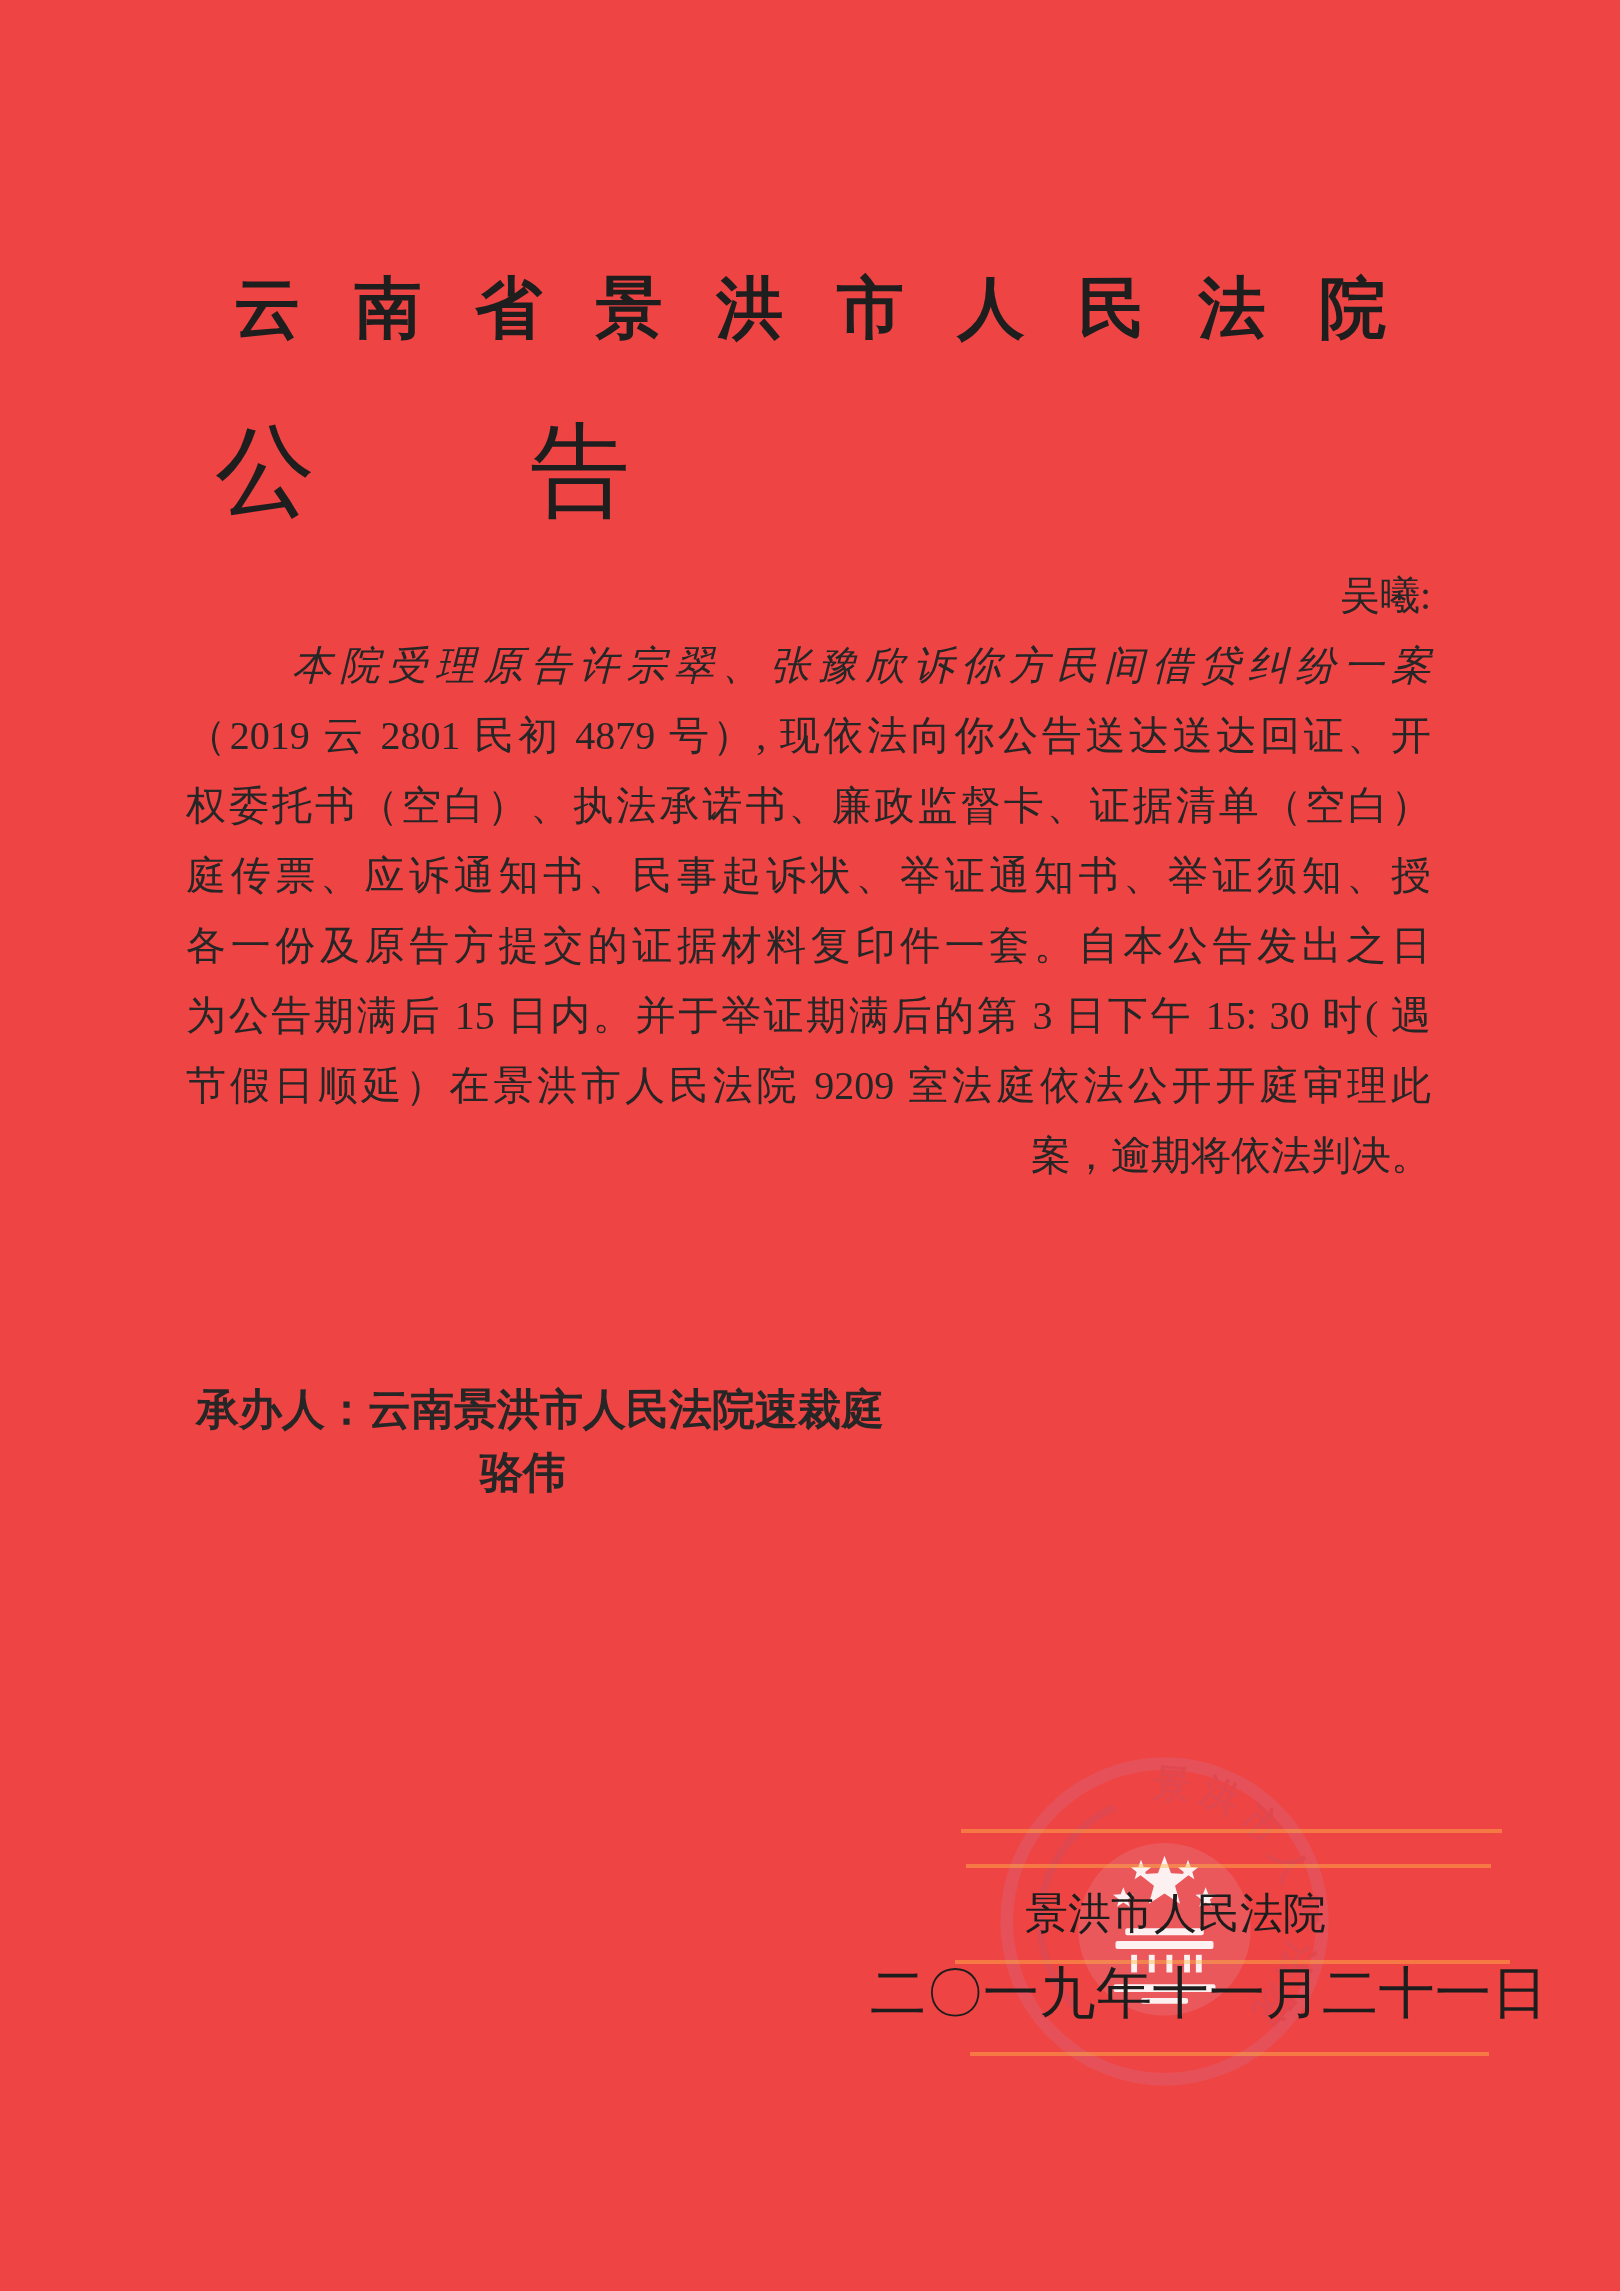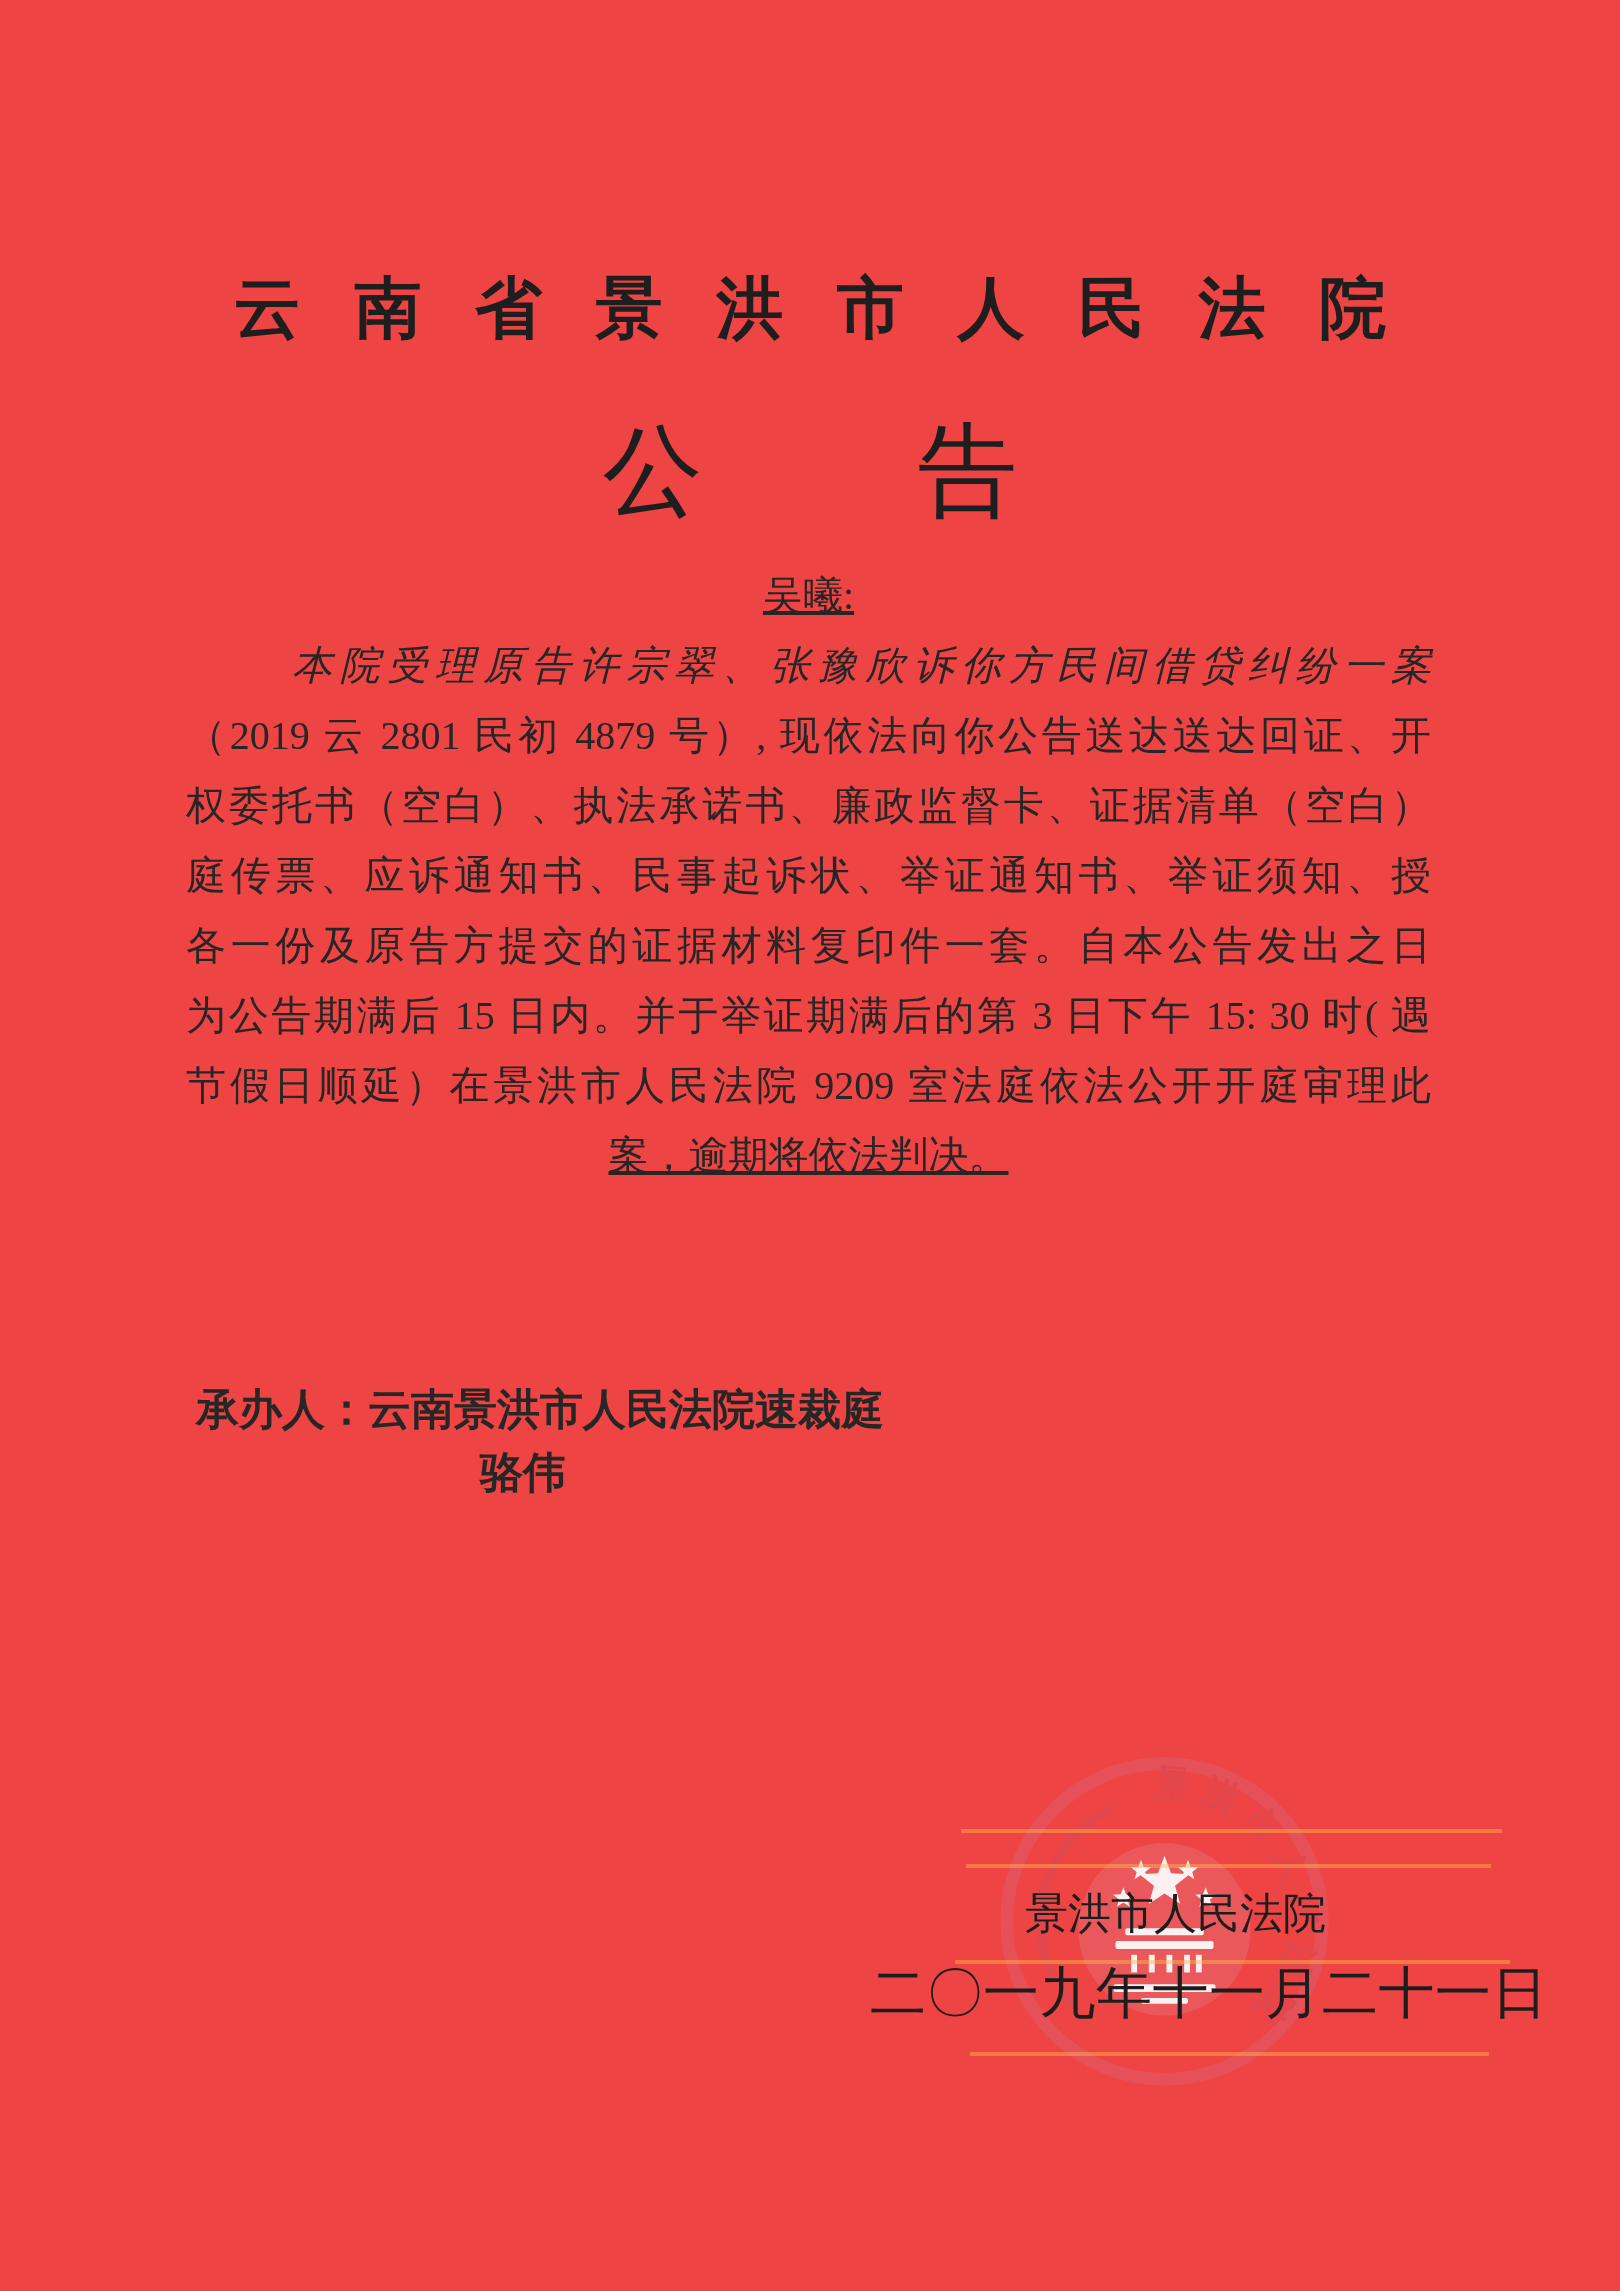--- a/index.html
+++ b/index.html
@@ -13,35 +13,34 @@
   }
   .court-title{
     position:absolute;top:263px;left:0;width:1620px;
     text-align:center;
     font-size:67px;line-height:90px;font-weight:700;
     letter-spacing:0.80em;padding-left:0.80em;box-sizing:border-box;
     color:#1e1e1e;
   }
   .notice-heading{
     position:absolute;top:410px;left:0;width:1620px;
-    text-align:center;
     font-size:100px;line-height:123px;font-weight:400;
     letter-spacing:2.15em;padding-left:2.15em;box-sizing:border-box;
     color:#1e1e1e;
     font-family:Liberation Serif, serif;
   }
   .body-block{
     position:absolute;top:561px;left:186px;width:1245px;
     font-size:40px;line-height:70px;color:#262626;
   }
   .body-block .line{
     text-align:justify;text-align-last:justify;text-justify:inter-character;
   }
   .body-block .line.no-just{
-    text-align:center;text-align-last:auto;text-decoration:underline;
+    text-align:right;text-align-last:auto;
   }
   .body-block .line.indent{ text-indent:106px;font-style:italic; }
   .handler-block{
     position:absolute;top:1378px;left:196px;
     font-size:43px;line-height:63px;color:#262626;font-weight:bold;
   }
   .handler-name{ margin-left:284px; }
   .court-signature{
     position:absolute;top:1888px;left:1025px;
     font-size:43px;line-height:51px;color:#1d1d1d;z-index:4;

